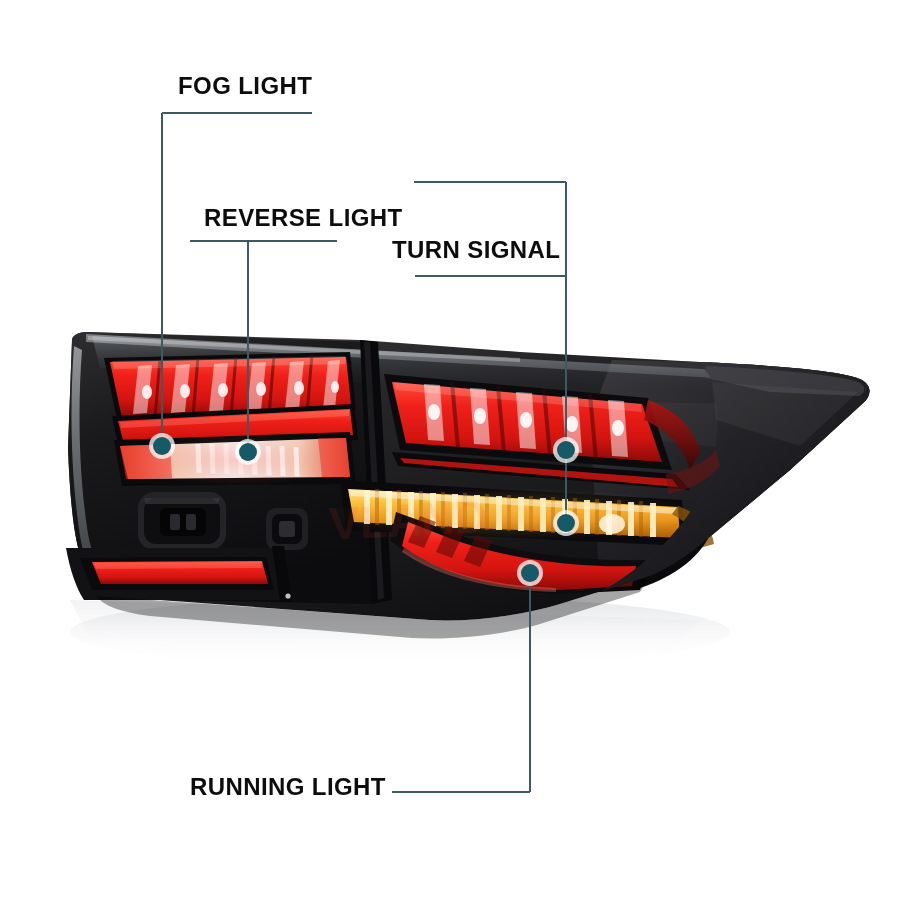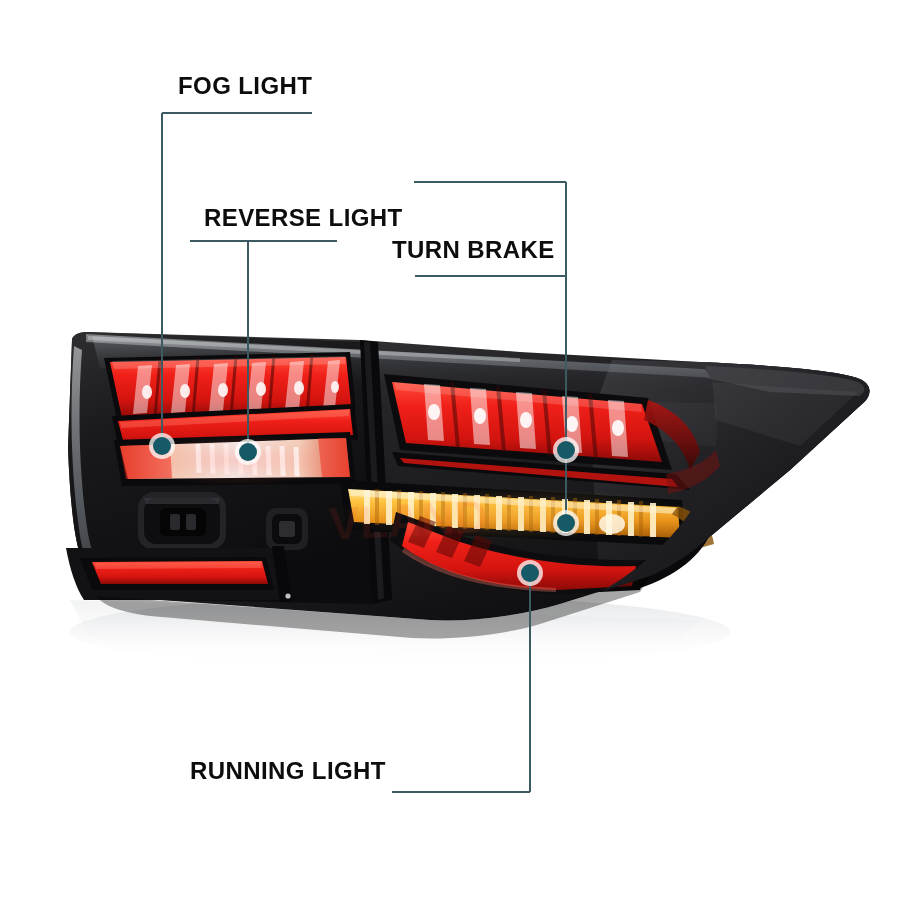--- a/index.html
+++ b/index.html
@@ -37,21 +37,21 @@
     letter-spacing: 0.4px;
     color: #0d0d0d;
     white-space: nowrap;
     line-height: 1;
     pointer-events: auto;
   }
   .lbl-fog      { left: 178px; top: 74px; }
   .lbl-brake    { left: 390px; top: 143px; }
   .lbl-reverse  { left: 184px; top: 206px; margin-left: 20px; }
   .lbl-turn     { left: 392px; top: 238px; }
-  .lbl-running  { left: 190px; top: 759px; }
+  .lbl-running  { left: 190px; top: 775px; }
 </style>
 </head>
 <body>
 
 <div id="stage">
 
   <svg id="product-layer" viewBox="0 0 900 900" aria-hidden="true">
     <defs>
 
       <linearGradient id="gHousingL" x1="0" y1="0" x2="0.4" y2="1">
@@ -425,17 +425,17 @@
         <circle cx="530" cy="573" r="13" fill="#ffffff" opacity="0.75"></circle>
         <circle cx="530" cy="573" r="9" fill="#155a66" style="pointer-events: auto;"></circle>
       </g>
   </svg>
 
   <div class="callout-text lbl-fog">FOG LIGHT</div>
 
 
   <div class="callout-text lbl-reverse">REVERSE LIGHT</div>
 
-  <div class="callout-text lbl-turn">TURN BRAKE</div>
+  <div class="callout-text lbl-turn">TURN SIGNAL</div>
 
   <div class="callout-text lbl-running">RUNNING LIGHT</div>
 
 </div>
 
 </body></html>

